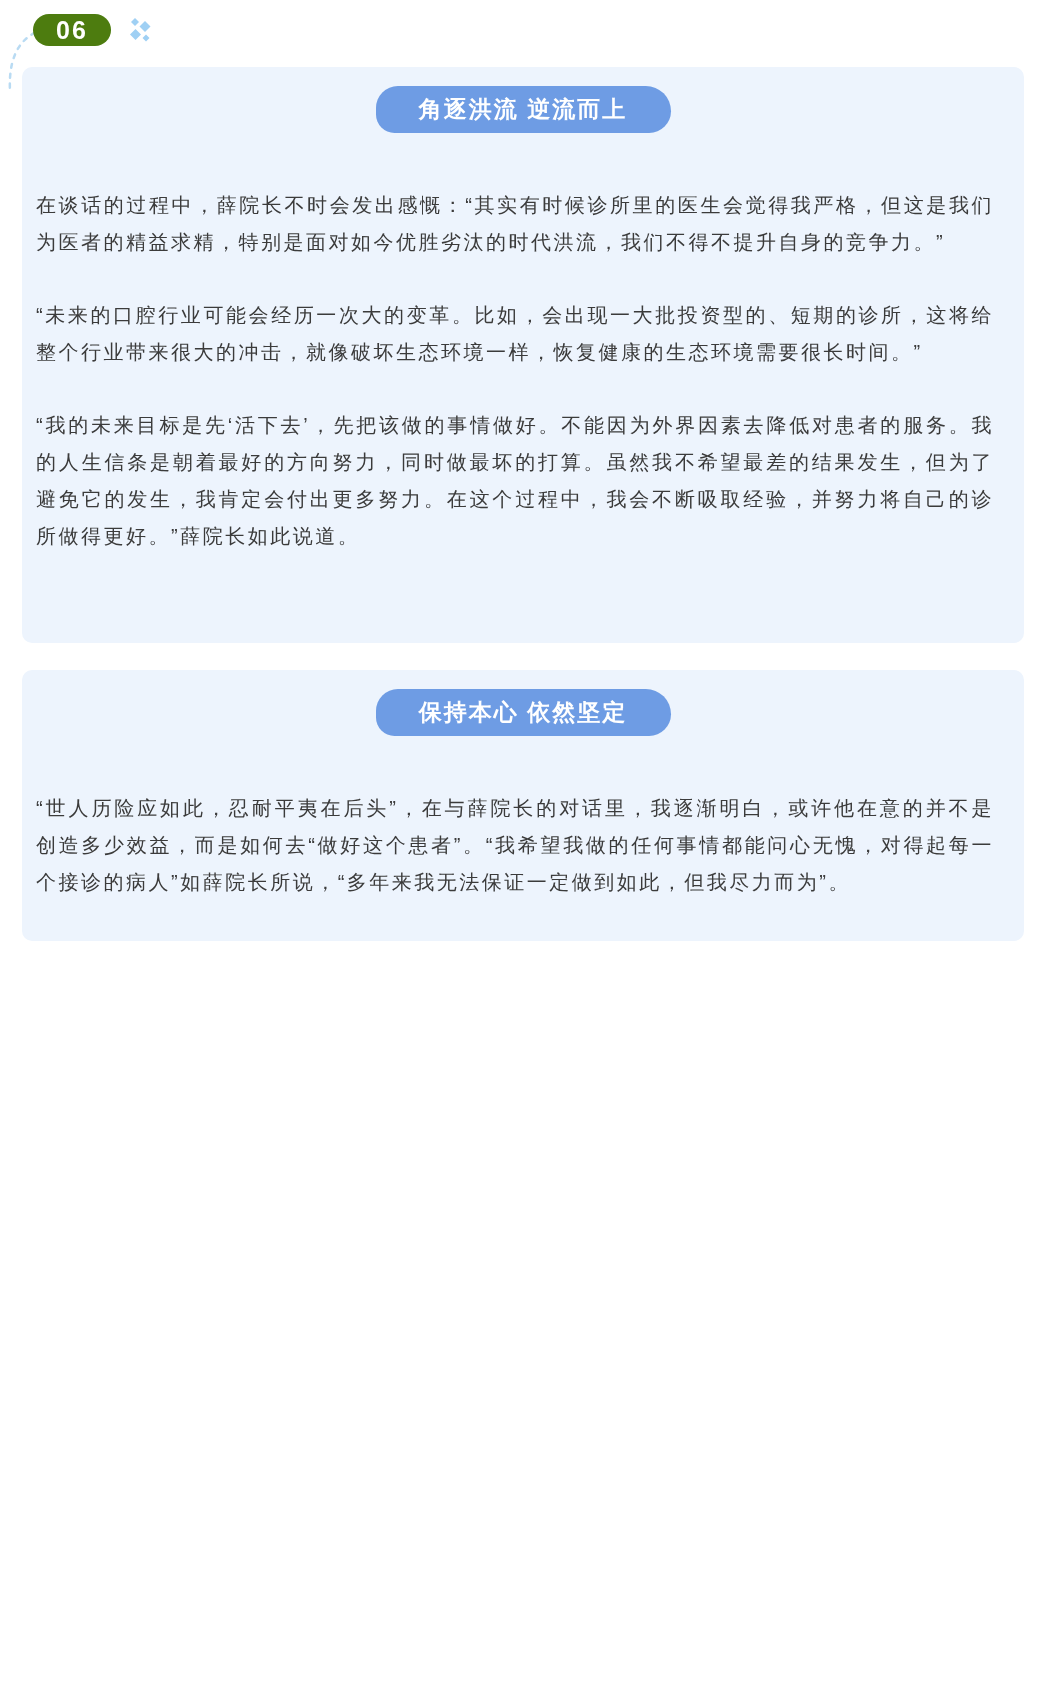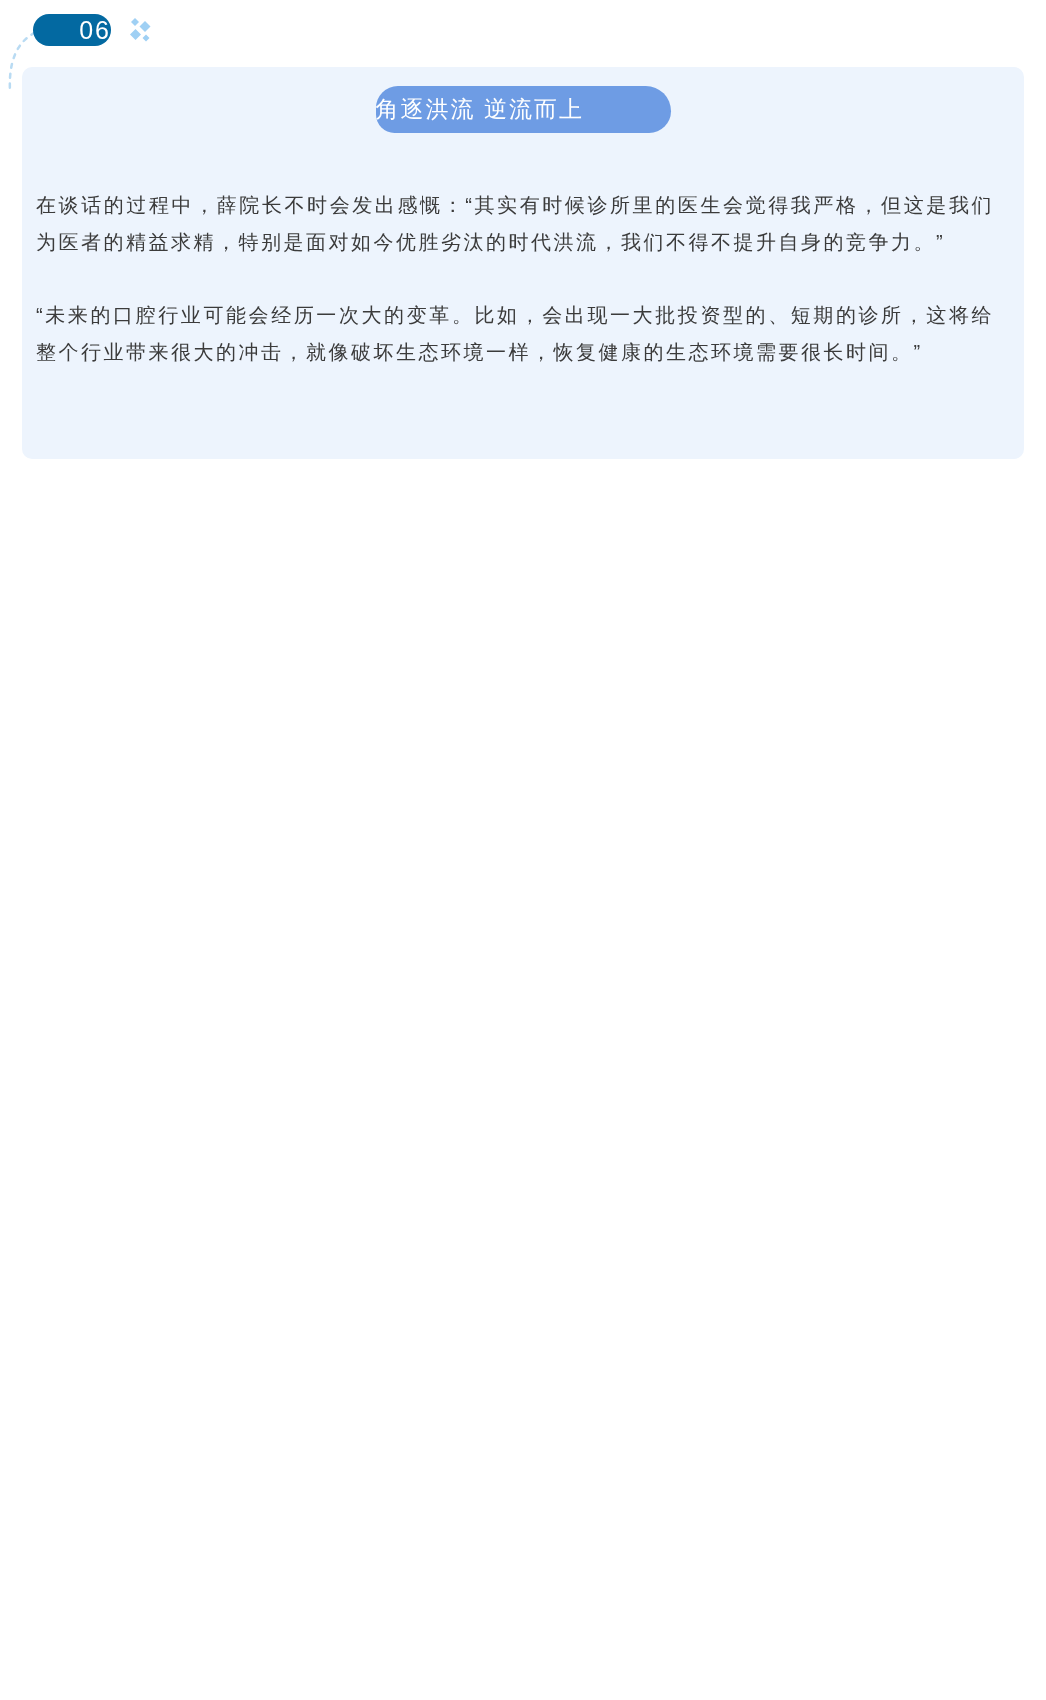--- a/index.html
+++ b/index.html
@@ -26,29 +26,29 @@
   .section-head.second { margin-top: 15px; }
   .dashed-arc {
     position: absolute;
     left: -4px;
     top: 8px;
     pointer-events: none;
   }
   .num-badge {
     width: 78px;
     height: 32px;
-    background: #0369a1;
+    background: #4d7c0f;
     border-radius: 17px;
     color: #ffffff;
     font-size: 25px;
-    font-weight: 400;
+    font-weight: 700;
     letter-spacing: 2px;
     display: flex;
     align-items: center;
-    justify-content: flex-end;
+    justify-content: center;
     line-height: 1;
     position: relative;
     z-index: 1;
   }
   .sparkle { display: block; }
   .card {
     width: 974px;
     margin-left: 22px;
     background: #edf4fd;
     border-radius: 10px;
@@ -57,25 +57,25 @@
   .card.first { margin-top: 20px; }
   .card.second { margin-top: 27px; padding-bottom: 40px; }
   .pill-title {
     width: 295px;
     height: 47px;
     margin: 0 auto 54px auto;
     background: #6e9ce4;
     border-radius: 26px 30px 26px 22px;
     color: #ffffff;
     font-size: 23px;
-    font-weight: 400;
+    font-weight: 700;
     letter-spacing: 2px;
     display: flex;
     align-items: center;
-    justify-content: flex-start;
+    justify-content: center;
   }
   .card p {
     margin: 0 16px 36px 0;
     font-size: 20px;
     line-height: 37px;
     letter-spacing: 2.5px;
     color: #3b3b3b;
     text-align: justify;
     text-justify: inter-ideograph;
   }
@@ -104,18 +104,26 @@
     </svg>
   </div>
 
   <div class="card first">
     <div class="pill-title">
       <span>角逐洪流 逆流而上</span>
     </div>
 
     <p><span>在谈话的过程中，薛院长不时会发出感慨：“其实有时候诊所里的医生会觉得我严格，但这是我们为医者的精益求精，特别是面对如今优胜劣汰的时代洪流，我们不得不提升自身的竞争力。”</span></p>
     <p><span>“未来的口腔行业可能会经历一次大的变革。比如，会出现一大批投资型的、短期的诊所，这将给整个行业带来很大的冲击，就像破坏生态环境一样，恢复健康的生态环境需要很长时间。”</span></p>
+    <p><span>“我的未来目标是先‘活下去’，先把该做的事情做好。不能因为外界因素去降低对患者的服务。我的人生信条是朝着最好的方向努力，同时做最坏的打算。虽然我不希望最差的结果发生，但为了避免它的发生，我肯定会付出更多努力。在这个过程中，我会不断吸取经验，并努力将自己的诊所做得更好。”薛院长如此说道。</span></p>
   </div>
 </section>
 
 <section>
 
+  <div class="card second">
+    <div class="pill-title">
+      <span>保持本心 依然坚定</span>
+    </div>
+
+    <p><span>“世人历险应如此，忍耐平夷在后头”，在与薛院长的对话里，我逐渐明白，或许他在意的并不是创造多少效益，而是如何去“做好这个患者”。“我希望我做的任何事情都能问心无愧，对得起每一个接诊的病人”如薛院长所说，“多年来我无法保证一定做到如此，但我尽力而为”。</span></p>
+  </div>
 </section>
 
 </body></html>

